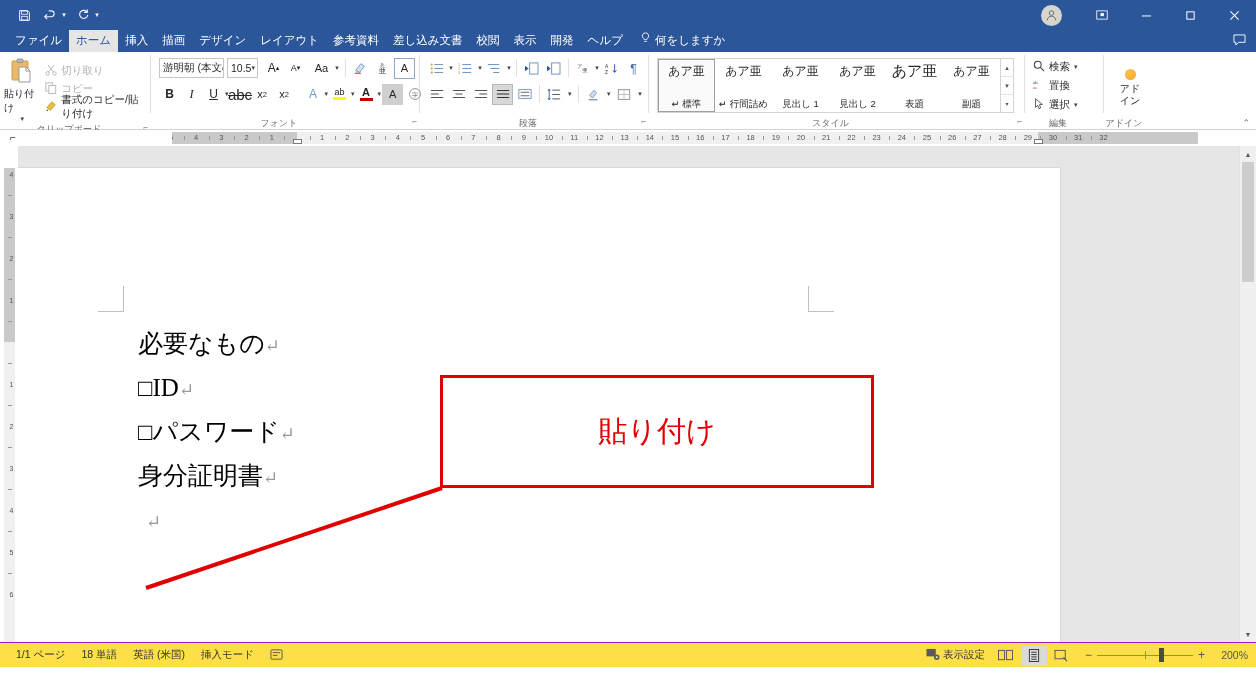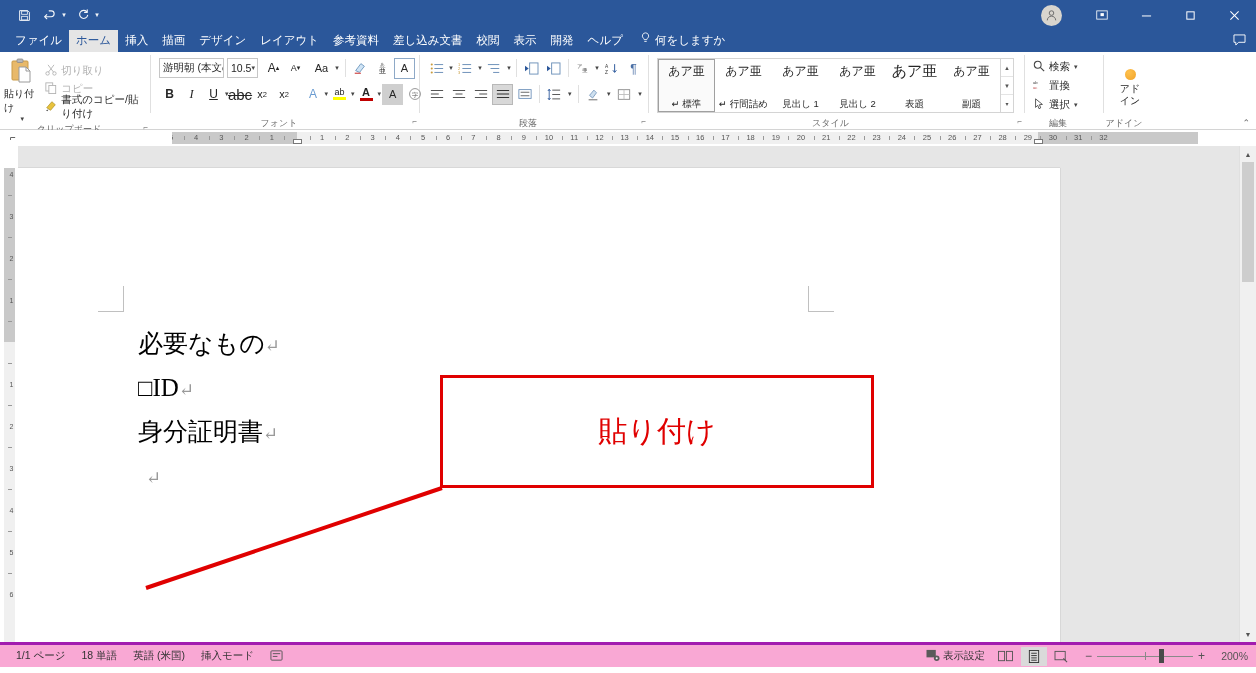--- a/index.html
+++ b/index.html
@@ -240,21 +240,21 @@
     font-size: 7px; color: #555; background: #f0f0f0;
   }
   .vs-track { flex: 1; position: relative; }
   .vs-thumb {
     position: absolute; left: 2px; right: 2px; top: 0; height: 120px;
     background: #cdcdcd;
   }
 
   
   .statusbar {
-    height: 25px; background: #f9a8d4; border-top: 3px solid #a21caf;
+    height: 25px; background: #fde047; border-top: 1px solid #a21caf;
     display: flex; align-items: center; font-size: 10.5px; color: #333;
     padding: 0 8px;
   }
   .sb-item { padding: 0 8px; white-space: nowrap; }
   .sb-right { margin-left: auto; display: flex; align-items: center; gap: 2px; }
   .view-btn {
     width: 26px; height: 19px; display: flex; align-items: center;
     justify-content: center; color: #444;
   }
   .view-btn.active { background: #dadada; }
@@ -846,20 +846,23 @@
       <div class="margin-mark" style="left:790px; top:118px; width:26px; height:26px; border-width:0 0 1px 1px;"></div>
 
       <div class="doc-text">
         <div>
           <span>必要なもの</span><span class="pilcrow">↵</span>
         </div>
         <div>
           <span class="checkbox-glyph">□</span><span>ID</span><span class="pilcrow">↵</span>
         </div>
         <div>
+          <span class="checkbox-glyph">□</span><span>パスワード</span><span class="pilcrow">↵</span>
+        </div>
+        <div>
           <span>身分証明書</span><span class="pilcrow">↵</span>
         </div>
         <div style="padding-left:8px;">
           <span class="pilcrow">↵</span>
         </div>
       </div>
 
       <svg class="annot-svg" width="1042" height="560">
         <line x1="424" y1="320" x2="128" y2="420" stroke="#e00000" stroke-width="4"></line>
       </svg>

